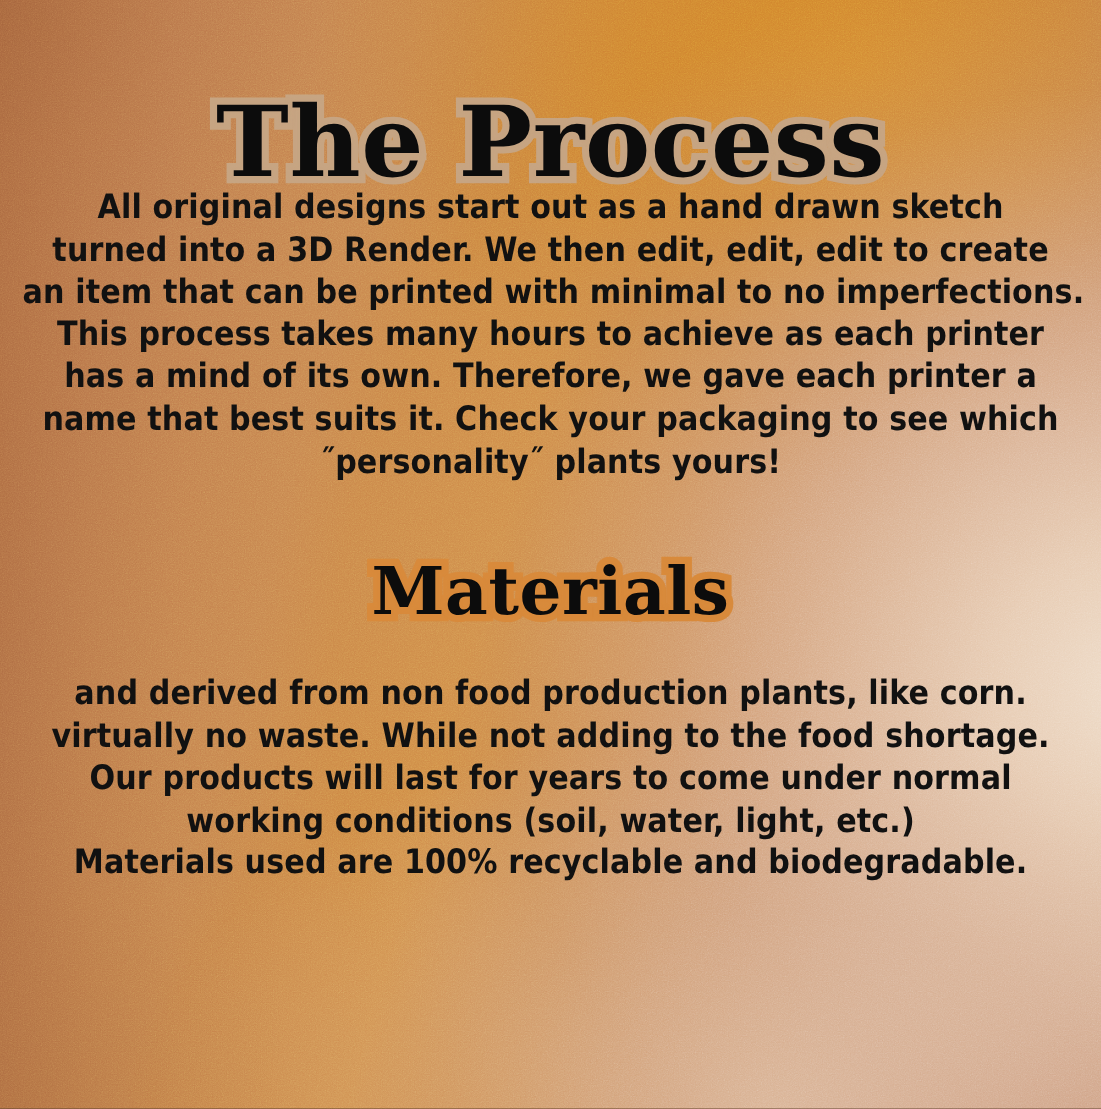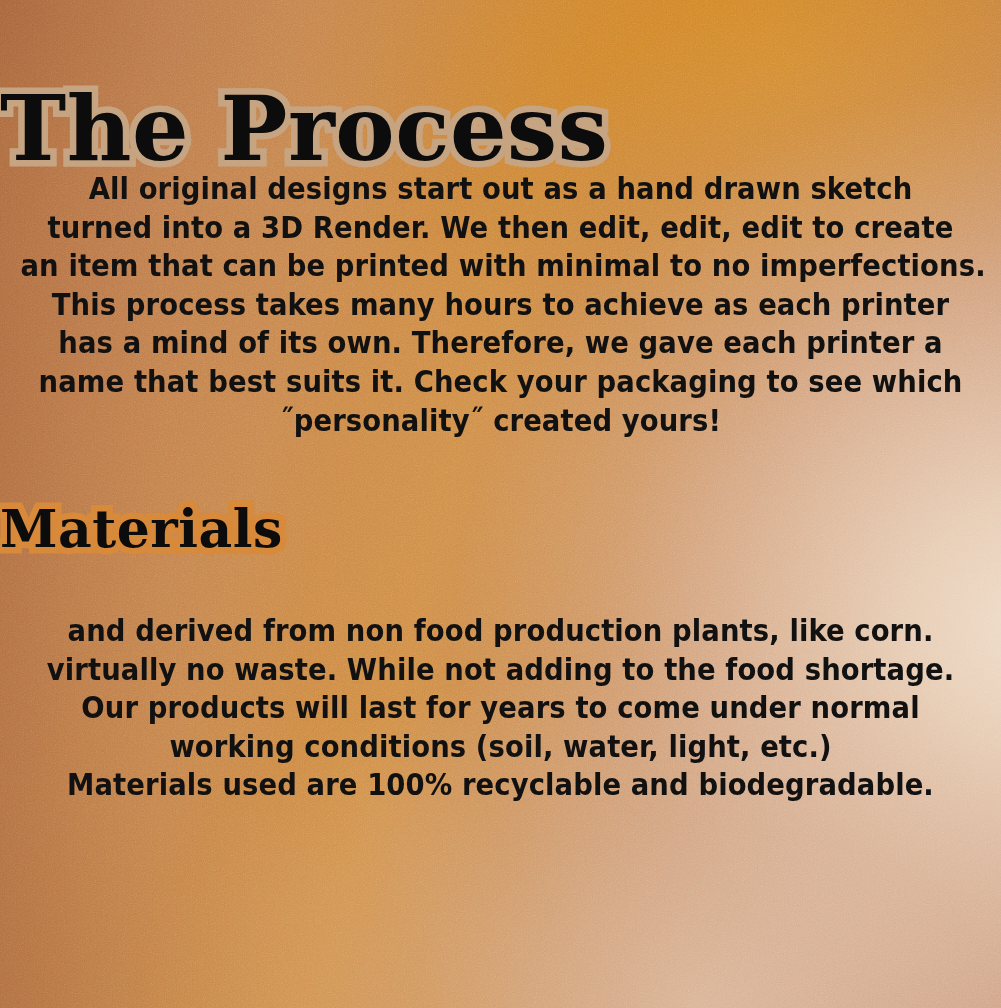--- a/index.html
+++ b/index.html
@@ -96,21 +96,21 @@
   #content {
     position: absolute;
     inset: 0;
     z-index: 5;
   }
 
   .headline {
     position: absolute;
     left: 0;
     right: 0;
-    text-align: left;
+    text-align: center;
     font-family: "DejaVu Serif", serif;
     font-weight: 700;
     color: #0c0c0c;
     letter-spacing: 0.5px;
     line-height: 1;
     white-space: nowrap;
   }
 
   
   #title-process {
@@ -119,21 +119,21 @@
     -webkit-text-stroke: 13px #c7a583;
     paint-order: stroke fill;
     text-shadow:
       0 0 2px rgba(199,165,131,0.9),
       0 0 6px rgba(199,165,131,0.55);
   }
 
   
   #title-materials {
     top: 468px;
-    font-size: 52px;
+    font-size: 60px;
     -webkit-text-stroke: 13px #d98b3c;
     paint-order: stroke fill;
     text-shadow:
       0 0 2px rgba(217,139,60,0.9),
       0 0 6px rgba(217,139,60,0.5);
   }
 
   .body-block {
     position: absolute;
     left: 50%;
@@ -181,21 +181,21 @@
 
     <h1 class="headline" id="title-process">The Process</h1>
 
     <div class="body-block" id="body-process">
       <span class="line">All original designs start out as a hand drawn sketch</span>
       <span class="line">turned into a  3D Render.  We then edit, edit, edit to create</span>
       <span class="line">an item that can be printed with minimal to no imperfections.</span>
       <span class="line">This process takes many hours to achieve as each printer</span>
       <span class="line">has a mind of its own. Therefore, we gave each printer a</span>
       <span class="line">name that best suits it. Check your packaging to see which</span>
-      <span class="line">˝personality˝ created yours!</span>
+      <span class="line">˝personality˝ plants yours!</span>
     </div>
 
     <h1 class="headline" id="title-materials">Materials</h1>
 
     <div class="body-block" id="body-materials">
       <span class="line">and derived from non food production plants, like corn.</span>
       <span class="line">virtually no waste. While not adding to the food shortage.</span>
       <span class="line">Our products will last for years to come under normal</span>
       <span class="line">working conditions (soil, water, light, etc.)</span>
       <span class="line">Materials used are 100% recyclable and biodegradable.</span>

